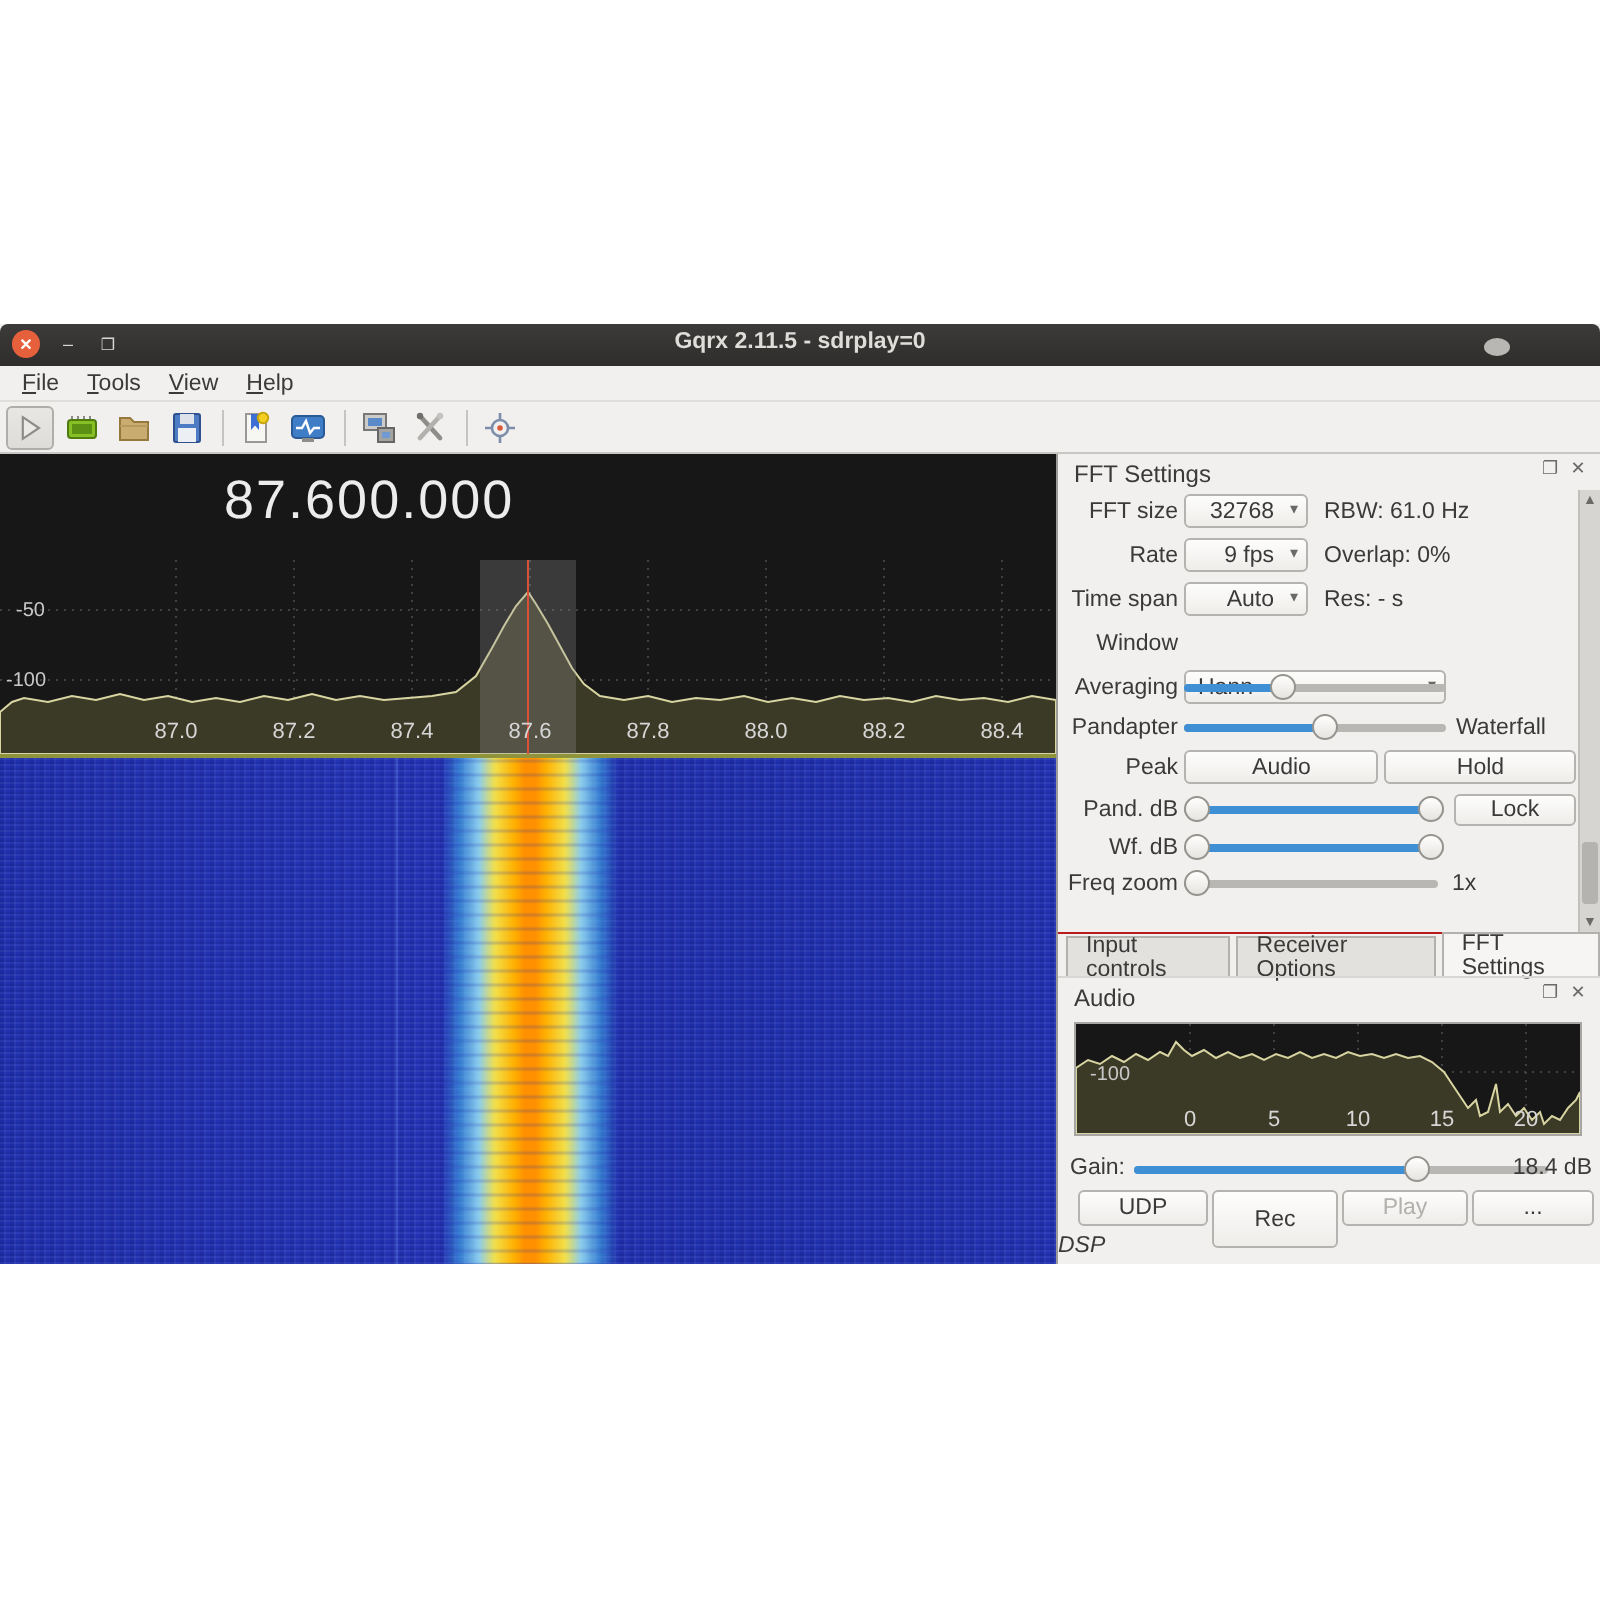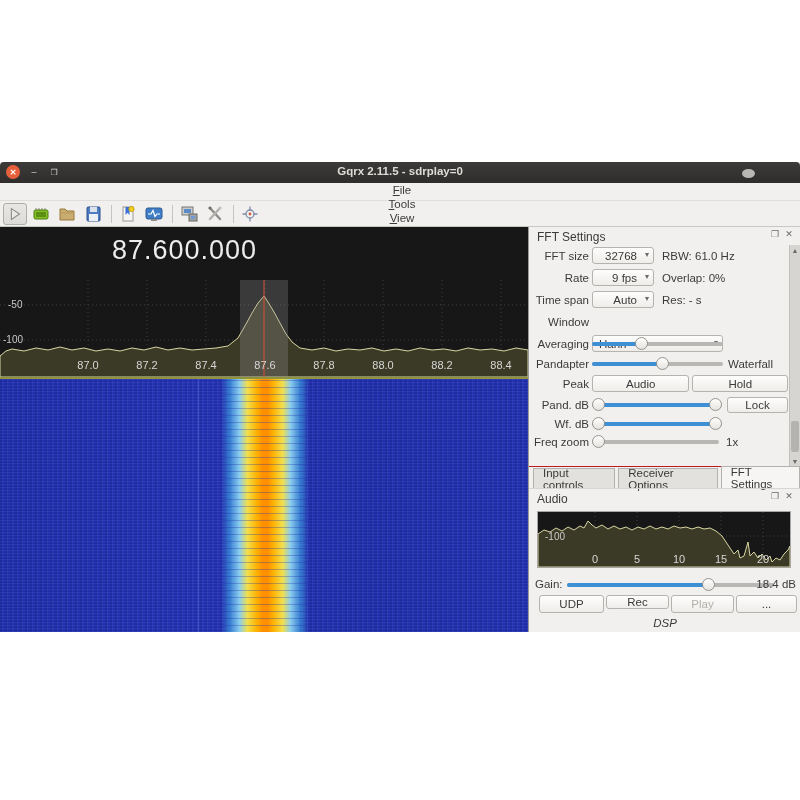--- a/index.html
+++ b/index.html
@@ -9,21 +9,21 @@
   
   .titlebar { position:relative; height:21px; background:linear-gradient(#3c3b39,#2e2d2b); border-top-left-radius:4px; border-top-right-radius:4px; }
   .wbtn { position:absolute; top:3px; width:14px; height:14px; display:flex; align-items:center; justify-content:center; font-size:9px; color:#d8d6d3; cursor:default; }
   .wbtn.close { left:6px; background:#e7603c; border-radius:50%; color:#fff; font-size:8px; font-weight:bold; }
   .wbtn.min  { left:27px; }
   .wbtn.max  { left:47px; font-size:8px; }
   .wtitle { position:absolute; left:0; right:0; top:3px; text-align:center; color:#dfddda; font-size:11.5px; font-weight:bold; }
   .indicator-dot { position:absolute; left:742px; top:7px; width:13px; height:9px; background:#b9b7b4; border-radius:50%; }
 
   
-  .menubar { height:18px; background:#f1f0ee; display:flex; align-items:center; padding-left:4px; border-bottom:1px solid #e0deda;flex-direction:column; }
+  .menubar { height:18px; background:#f1f0ee; display:flex; align-items:center; padding-left:4px; border-bottom:1px solid #e0deda; }
   .menu-item { display:inline-block; font-size:11.5px; color:#3a3a3a; padding:1px 7px; }
   .menu-item::first-letter { text-decoration:underline; }
 
   
   .toolbar { height:26px; background:#f1f0ee; display:flex; align-items:center; padding-left:3px; border-bottom:1px solid #c9c7c3; }
   .tbtn { width:24px; height:22px; display:flex; align-items:center; justify-content:center; margin-right:2px; }
   .tbtn.pressed { border:1px solid #b0aeab; border-radius:3px; background:linear-gradient(#e9e7e4,#dedcd8); }
   .tsep { width:1px; height:18px; background:#c6c4c0; margin:0 4px; }
 
   
@@ -97,21 +97,21 @@
   .tabsbar { position:absolute; top:239px; left:0; right:0; height:22px; display:flex; align-items:flex-end; padding-left:4px; gap:3px; border-top:1px solid #b91c1c; }
   .tab { height:20px; display:flex; align-items:center; padding:0 9px; background:#e3e1dd; border:1px solid #b3b1ad; border-bottom:none; font-size:11.5px; color:#3a3a3a; }
   .tab.active { background:#f6f5f3; height:22px; border-top:1px solid #b3b1ad; }
 
   .audio-dock { position:absolute; top:261px; left:0; right:0; bottom:0; border-top:1px solid #d8d6d2; }
   .audio-plot { position:absolute; left:8px; top:22px; width:254px; height:57px; border:1px solid #a8a6a2; }
   .gain-row { position:absolute; top:88px; left:0; right:0; height:14px; display:flex; align-items:center; }
   .gain-label { margin-left:6px; width:32px; }
   .gain-value { position:absolute; right:4px; }
   .audio-btns { position:absolute; top:106px; left:10px; display:flex; gap:2px; }
-  .dsp-label { position:absolute; top:128px; left:0; width:272px; text-align:center; font-style:italic; font-size:11.5px; color:#3a3a3a; }
+  .dsp-label { position:absolute; top:128px; left:0; width:272px; text-align:left; font-style:italic; font-size:11.5px; color:#3a3a3a; }
 </style>
 </head>
 <body>
 
 <div class="window">
 
   <div class="titlebar">
     <div class="wbtn close">✕</div>
     <div class="wbtn min">–</div>
     <div class="wbtn max">❒</div>
@@ -395,21 +395,21 @@
           <div class="slider" style="width:207px">
             <div class="sl-track"></div>
             <div class="sl-fill" style="left:0;width:70%"></div>
             <div class="sl-handle" style="left:65%"></div>
           </div>
           <span class="gain-value">18.4 dB</span>
         </div>
 
         <div class="audio-btns">
           <button class="btn" style="width:65px;height:18px">UDP</button>
-          <button class="btn" style="width:63px;height:14px">Rec</button>
+          <button class="btn" style="width:63px;height:29px">Rec</button>
           <button class="btn disabled" style="width:63px;height:18px">Play</button>
           <button class="btn" style="width:61px;height:18px">...</button>
         </div>
 
         <div class="dsp-label">DSP</div>
       </div>
 
     </div>
   </div>
 </div>

